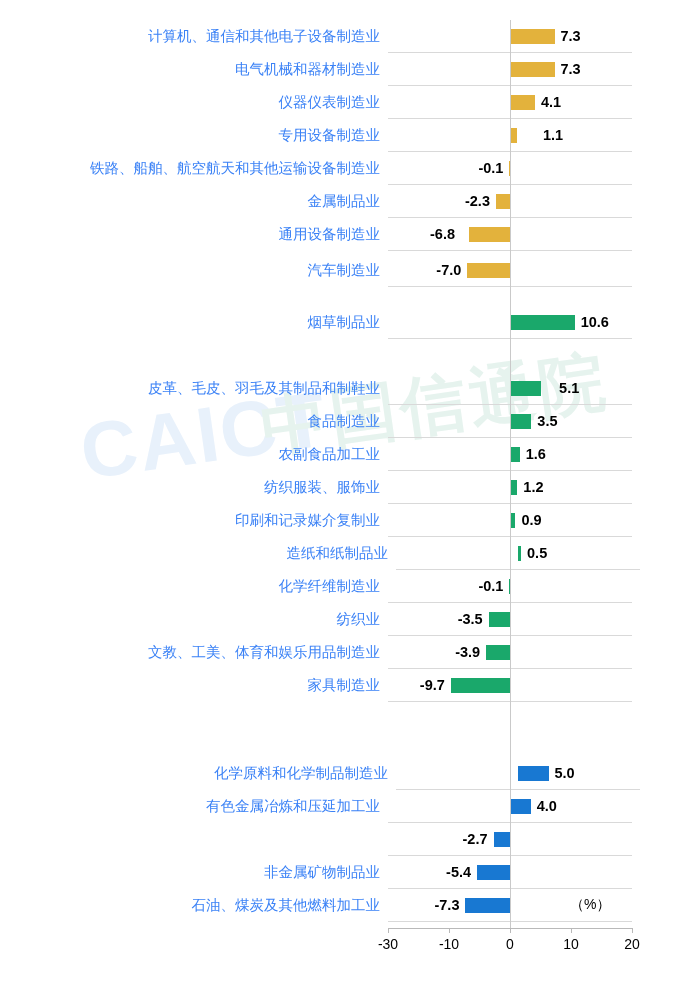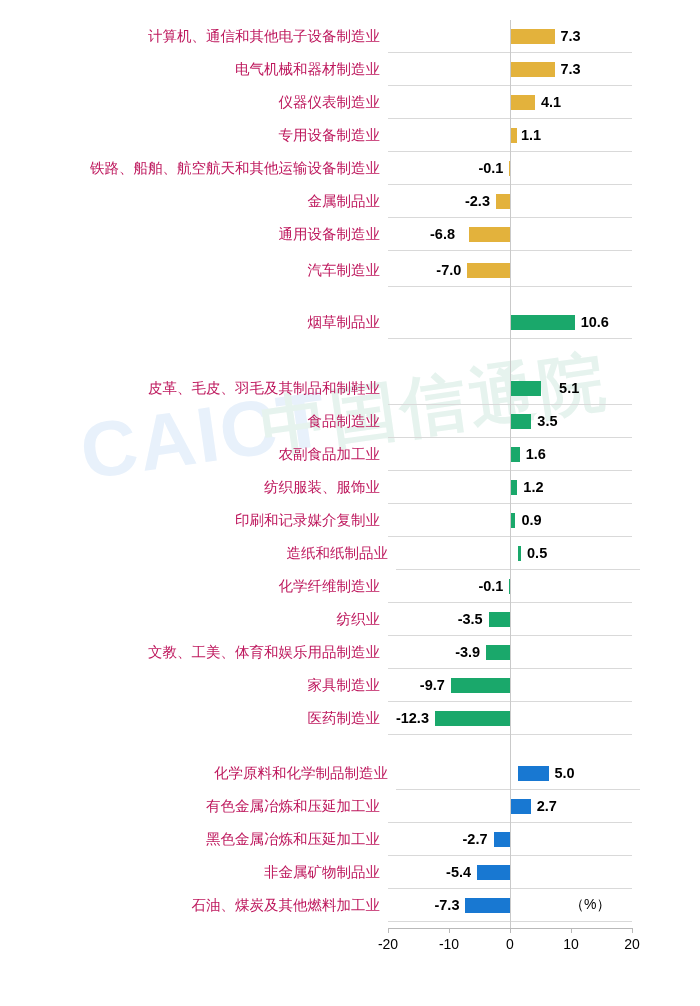--- a/index.html
+++ b/index.html
@@ -72,21 +72,21 @@
     align-items: center;
   }
 
   .label {
     position: absolute;
     left: 0;
     width: 382px;
     text-align: right;
     font-size: 14.5px;
     line-height: 33px;
-    color: #be185d;
+    color: #3b82f6;
     white-space: nowrap;
     padding-right: 2px;
     box-sizing: border-box;
   }
 
   .track {
     position: absolute;
     left: 388px;
     top: 0;
     width: 244px;
@@ -180,21 +180,21 @@
         <div class="track">
           <div class="bar" style="left: 122px; width: 25.01px; background: rgb(227, 178, 60);"></div>
         </div>
         <div class="val" style="left: 541.01px;">4.1</div>
       </div>
       <div class="row" style="top: 119px;">
         <div class="label">专用设备制造业</div>
         <div class="track">
           <div class="bar" style="left: 122px; width: 6.71px; background: rgb(227, 178, 60);"></div>
         </div>
-        <div class="val" style="left: 521px;">1.1</div>
+        <div class="val" style="left: 543px;">1.1</div>
       </div>
       <div class="row" style="top: 152px;">
         <div class="label">铁路、船舶、航空航天和其他运输设备制造业</div>
         <div class="track">
           <div class="bar" style="left: 121.39px; width: 1px; background: rgb(227, 178, 60);"></div>
         </div>
         <div class="val" style="left: 463.39px; width: 40px; text-align: right;">-0.1</div>
       </div>
       <div class="row" style="top: 185px;">
         <div class="label">金属制品业</div>
@@ -287,43 +287,35 @@
         </div>
         <div class="val" style="left: 440.21px; width: 40px; text-align: right;">-3.9</div>
       </div>
       <div class="row" style="top: 669px;">
         <div class="label">家具制造业</div>
         <div class="track">
           <div class="bar" style="left: 62.83px; width: 59.17px; background: rgb(26, 168, 107);"></div>
         </div>
         <div class="val" style="left: 404.83px; width: 40px; text-align: right;">-9.7</div>
       </div>
-      <div class="row" style="top: 702px;">
-        <div class="label">医药制造业</div>
-        <div class="track">
-          <div class="bar" style="left: 46.97px; width: 75.03px; background: rgb(26, 168, 107);"></div>
-        </div>
-        <div class="val" style="left: 388.97px; width: 40px; text-align: right;">-12.3</div>
-      </div>
       <div class="row" style="top: 757px; margin-left: 8px;">
         <div class="label">化学原料和化学制品制造业</div>
         <div class="track">
           <div class="bar" style="left: 122px; width: 30.5px; background: rgb(24, 120, 210);"></div>
         </div>
         <div class="val" style="left: 546.5px;">5.0</div>
       </div>
       <div class="row" style="top: 790px;">
         <div class="label">有色金属冶炼和压延加工业</div>
         <div class="track">
           <div class="bar" style="left: 122px; width: 20.74px; background: rgb(24, 120, 210);"></div>
         </div>
-        <div class="val" style="left: 536.74px;">2.7</div>
+        <div class="val" style="left: 536.74px;">4.0</div>
       </div>
       <div class="row" style="top: 823px;">
-        <div class="label">黑色金属冶炼和压延加工业</div>
         <div class="track">
           <div class="bar" style="left: 105.53px; width: 16.47px; background: rgb(24, 120, 210);"></div>
         </div>
         <div class="val" style="left: 447.53px; width: 40px; text-align: right;">-2.7</div>
       </div>
       <div class="row" style="top: 856px;">
         <div class="label">非金属矿物制品业</div>
         <div class="track">
           <div class="bar" style="left: 89.06px; width: 32.94px; background: rgb(24, 120, 210);"></div>
         </div>
@@ -332,21 +324,21 @@
       <div class="row" style="top: 889px;">
         <div class="label">石油、煤炭及其他燃料加工业</div>
         <div class="track">
           <div class="bar" style="left: 77.47px; width: 44.53px; background: rgb(24, 120, 210);"></div>
         </div>
         <div class="val" style="left: 419.47px; width: 40px; text-align: right;">-7.3</div>
       </div>
       <div class="zeroline" style="left: 510px; top: 20px; height: 908px;"></div>
       <div class="xaxis" style="top: 928px;"></div>
       <div class="tick" style="left: 388px; top: 928px;"></div>
-      <div class="ticklabel" style="left: 368px; top: 936px;">-20</div>
+      <div class="ticklabel" style="left: 368px; top: 936px;">-30</div>
       <div class="tick" style="left: 449px; top: 928px;"></div>
       <div class="ticklabel" style="left: 429px; top: 936px;">-10</div>
       <div class="tick" style="left: 510px; top: 928px;"></div>
       <div class="ticklabel" style="left: 490px; top: 936px;">0</div>
       <div class="tick" style="left: 571px; top: 928px;"></div>
       <div class="ticklabel" style="left: 551px; top: 936px;">10</div>
       <div class="tick" style="left: 632px; top: 928px;"></div>
       <div class="ticklabel" style="left: 612px; top: 936px;">20</div>
       <div class="unit" style="left: 570px; top: 896px;">（%）</div>
     </div>

